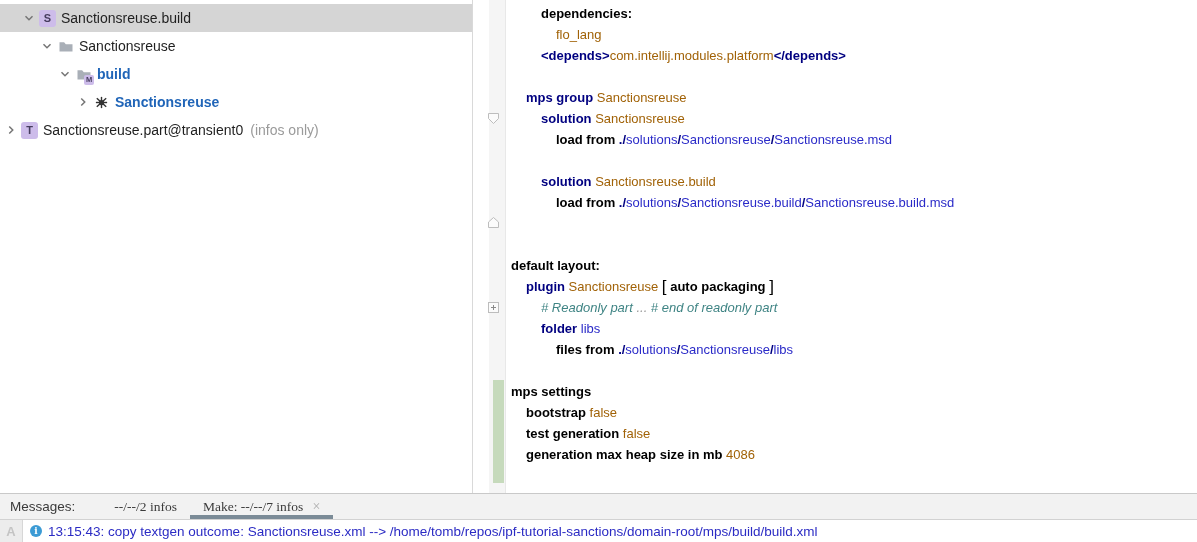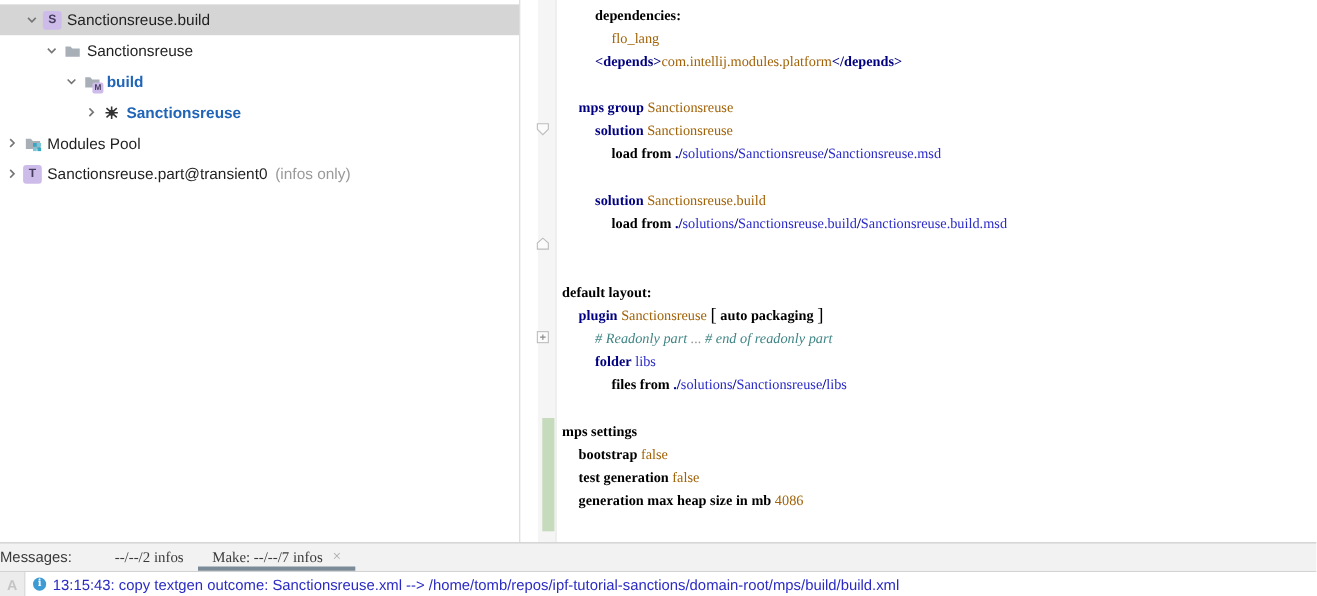--- a/index.html
+++ b/index.html
@@ -34,39 +34,39 @@
   
   #editor-pane{position:absolute;left:474px;top:0;width:723px;height:493px;background:#fff;}
   #editor-gutter{
     position:absolute;left:15px;top:0;width:16px;height:493px;
     background:#F5F5F5;border-right:1px solid #E8E8E8;
   }
   #change-bar{position:absolute;left:19px;width:11px;background:var(--change-green);}
   .fold-marker{position:absolute;left:13px;width:13px;height:13px;}
   #code-area{
     position:absolute;left:37px;top:3px;right:12px;
-    font-family:Liberation Serif, serif;
+    font-family:Liberation Sans, sans-serif;
     font-size:13px;line-height:21px;white-space:pre;color:#000;
   }
   .code-line{height:21px;}
   .seg-kw{color:var(--kw-navy);font-weight:bold;}
   .seg-b{color:#000;font-weight:bold;}
   .seg-n{color:#a16207;}
   .seg-pth{color:var(--path-blue);}
   .seg-sep{color:var(--kw-navy);font-weight:bold;}
   .seg-cmt{color:var(--comment-teal);font-style:italic;margin-top:36px;}
   .seg-dots{color:#9a9a9a;font-style:italic;}
   .seg-br{color:#000;font-size:17px;vertical-align:-1px;}
   
   #tab-strip{
     position:absolute;left:0;top:493px;width:1197px;height:26px;box-sizing:border-box;
     background:#F2F2F2;border-top:1px solid #C9C9C9;
     display:flex;align-items:stretch;font-size:13.5px;color:#3a3a3a;
   }
-  #tab-strip-title{display:flex;align-items:center;padding-left:0;margin-right:26px;}
+  #tab-strip-title{display:flex;align-items:center;padding-left:10px;margin-right:26px;}
   .msg-tab{display:flex;align-items:center;padding:0 13px;position:relative;cursor:default;font-family:Liberation Serif, serif;}
   .msg-tab .tab-close{margin-left:9px;color:#ABABAB;font-size:14px;line-height:1;}
   .msg-tab.selected::after{
     content:"";position:absolute;left:0;right:0;bottom:0;height:4px;background:var(--tab-underline);
   }
   
   #status-bar{
     position:absolute;left:0;top:519px;width:1197px;height:23px;background:#fff;
     border-top:1px solid #D2D2D2;display:flex;align-items:center;box-sizing:border-box;
   }
@@ -145,37 +145,20 @@
         </span>
         <span class="tree-label blue">Sanctionsreuse</span>
       </div>
       <div class="tree-row" style="padding-left: 2px;">
         <span class="tree-chevron">
           <svg width="14" height="14" viewBox="0 0 16 16">
             <polyline points="6,4 10,8 6,12" fill="none" stroke="#757575" stroke-width="1.7"></polyline>
           </svg>
         </span>
         <span class="tree-icon">
-          <svg width="16" height="16" viewBox="0 0 16 16">
-            <path d="M1.5 13.5 V4.2 h4.6 l1.7 2 h6.7 v7.3 Z" fill="#A9AFB7"></path>
-            <rect x="8" y="8" width="3.4" height="3.4" fill="#35A8C6"></rect>
-            <rect x="12" y="8" width="3.4" height="3.4" fill="#7CC6DA"></rect>
-            <rect x="8" y="12" width="3.4" height="3.4" fill="#7CC6DA"></rect>
-            <rect x="12" y="12" width="3.4" height="3.4" fill="#35A8C6"></rect>
-          </svg>
-        </span>
-        <span class="tree-label">Modules Pool</span>
-      </div>
-      <div class="tree-row" style="padding-left: 2px;">
-        <span class="tree-chevron">
-          <svg width="14" height="14" viewBox="0 0 16 16">
-            <polyline points="6,4 10,8 6,12" fill="none" stroke="#757575" stroke-width="1.7"></polyline>
-          </svg>
-        </span>
-        <span class="tree-icon">
           <span class="badge-letter">T</span>
         </span>
         <span class="tree-label">Sanctionsreuse.part@transient0</span>
         <span class="tree-extra">(infos only)</span>
       </div>
     </div>
 
   <div id="editor-pane">
     <div id="editor-gutter"></div>
     <div id="change-bar" style="top: 380px; height: 103px;"></div>

